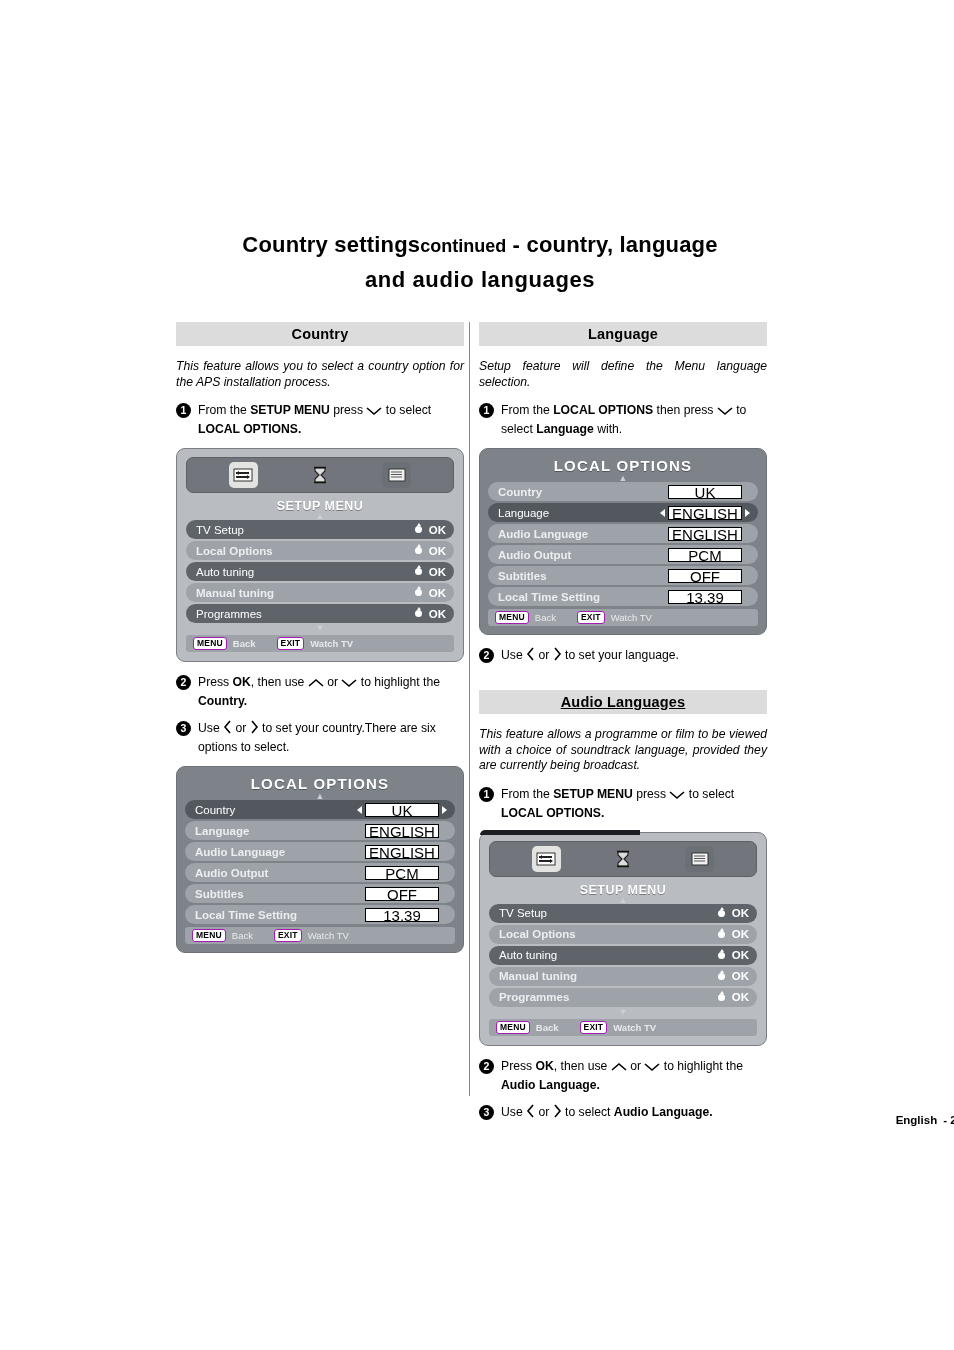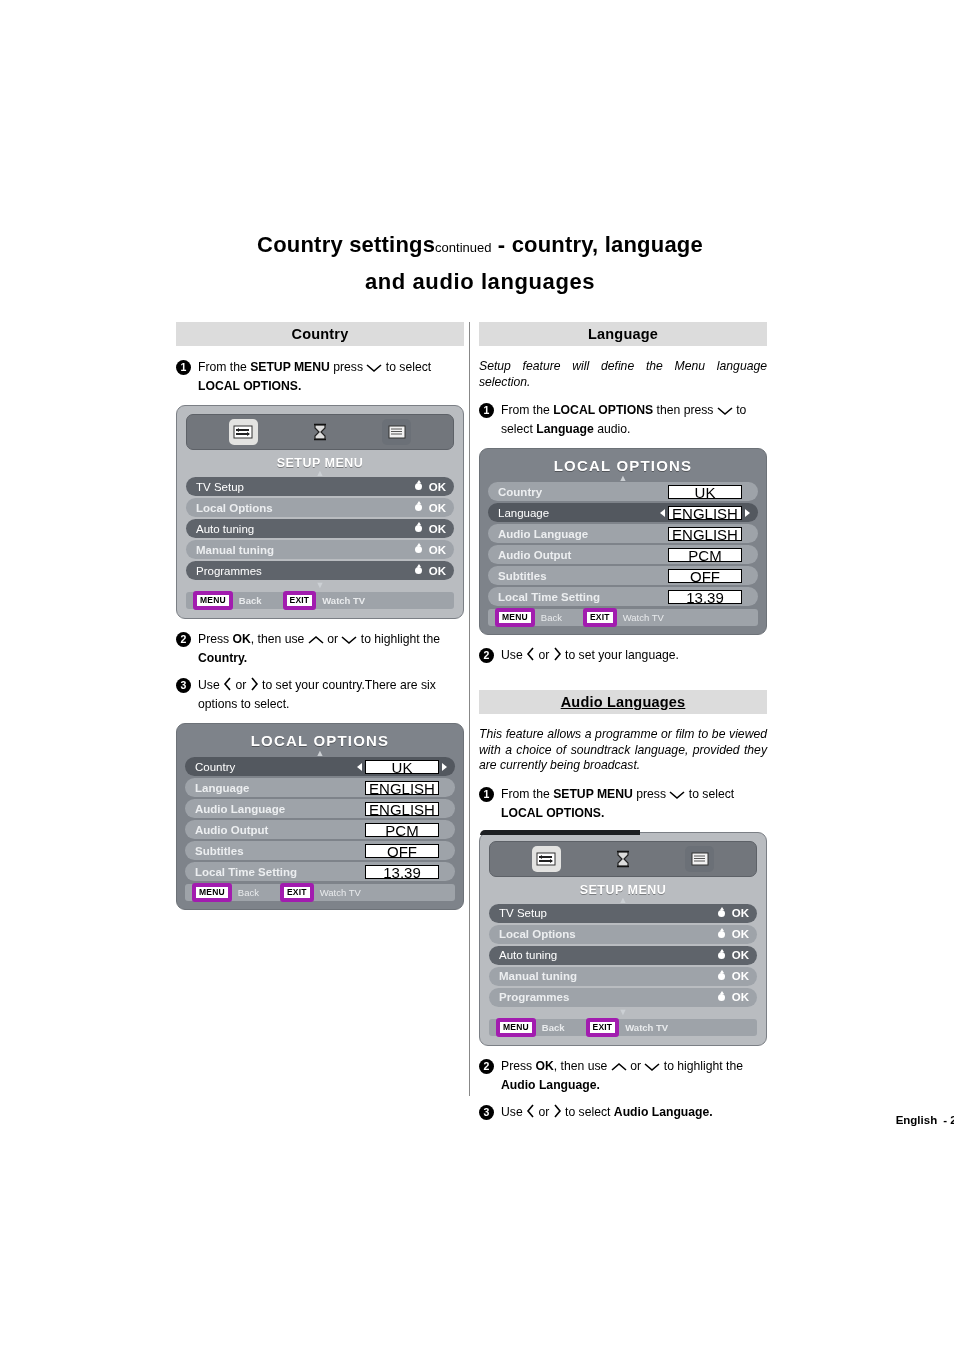--- a/index.html
+++ b/index.html
@@ -22,22 +22,22 @@
     left: 150px;
     top: 228px;
     width: 660px;
     text-align: center;
     font-size: 22px;
     font-weight: bold;
     line-height: 34px;
     letter-spacing: 0.2px;
   }
   .page-title .continued {
-    font-size: 13px;
-    font-weight: normal;
+    font-size: 18px;
+    font-weight: bold;
     letter-spacing: 0;
   }
   .title-line2 {
     display: block;
     letter-spacing: 0.6px;
   }
 
   
   .col {
     position: absolute;
@@ -244,21 +244,21 @@
     padding: 0 7px;
     gap: 6px;
     margin-top: 3px;
     color: #e9ebed;
     font-size: 9.5px;
   }
   .osd-foot.dark { background: #9ea3a9; }
   .key {
     background: #ffffff;
     color: #000;
-    border: 4px solid #a21caf;
+    border: 1px solid #a21caf;
     border-radius: 3px;
     font-size: 8.5px;
     font-weight: bold;
     padding: 0 3px;
     line-height: 11px;
     letter-spacing: 0.2px;
   }
   .foot-txt { font-weight: bold; }
   .gap { width: 9px; }
 
@@ -292,20 +292,21 @@
   <span>Country settings</span><span class="continued">continued</span>&nbsp;<span>- country, language</span>
   <span class="title-line2">and audio languages</span>
 </div>
 
 <div class="divider"></div>
 
 <div class="col col-left">
 
   <div class="section-head">Country</div>
 
+  <p class="intro">This feature allows you to select a country option for the APS installation process.</p>
 
   <div class="step">
     <span class="num">1</span>
     <span>From the </span><span class="b">SETUP MENU</span><span> press </span><span class="arrow"><svg width="16" height="10" viewBox="0 0 16 10">
           <path d="M1 2 L8 8 L15 2" fill="none" stroke="#000" stroke-width="1.6"></path>
         </svg></span><span> to select </span><span class="b">LOCAL OPTIONS.</span>
   </div>
 
   <div class="osd setup">
     <div class="icon-strip">
@@ -464,21 +465,21 @@
 <div class="col col-right">
 
   <div class="section-head">Language</div>
 
   <p class="intro">Setup feature will define the Menu language selection.</p>
 
   <div class="step">
     <span class="num">1</span>
     <span>From the </span><span class="b">LOCAL OPTIONS</span><span> then press </span><span class="arrow"><svg width="16" height="10" viewBox="0 0 16 10">
           <path d="M1 2 L8 8 L15 2" fill="none" stroke="#000" stroke-width="1.6"></path>
-        </svg></span><span> to select </span><span class="b">Language</span><span> audio.</span>
+        </svg></span><span> to select </span><span class="b">Language</span><span> with.</span>
   </div>
 
   <div class="osd local">
     <div class="osd-title big">LOCAL OPTIONS</div>
     <div class="caret">▲</div>
 
     <div class="row b">
       <span class="label">Country</span>
       <span class="val-group">
         <span class="tri left hidden"></span>

